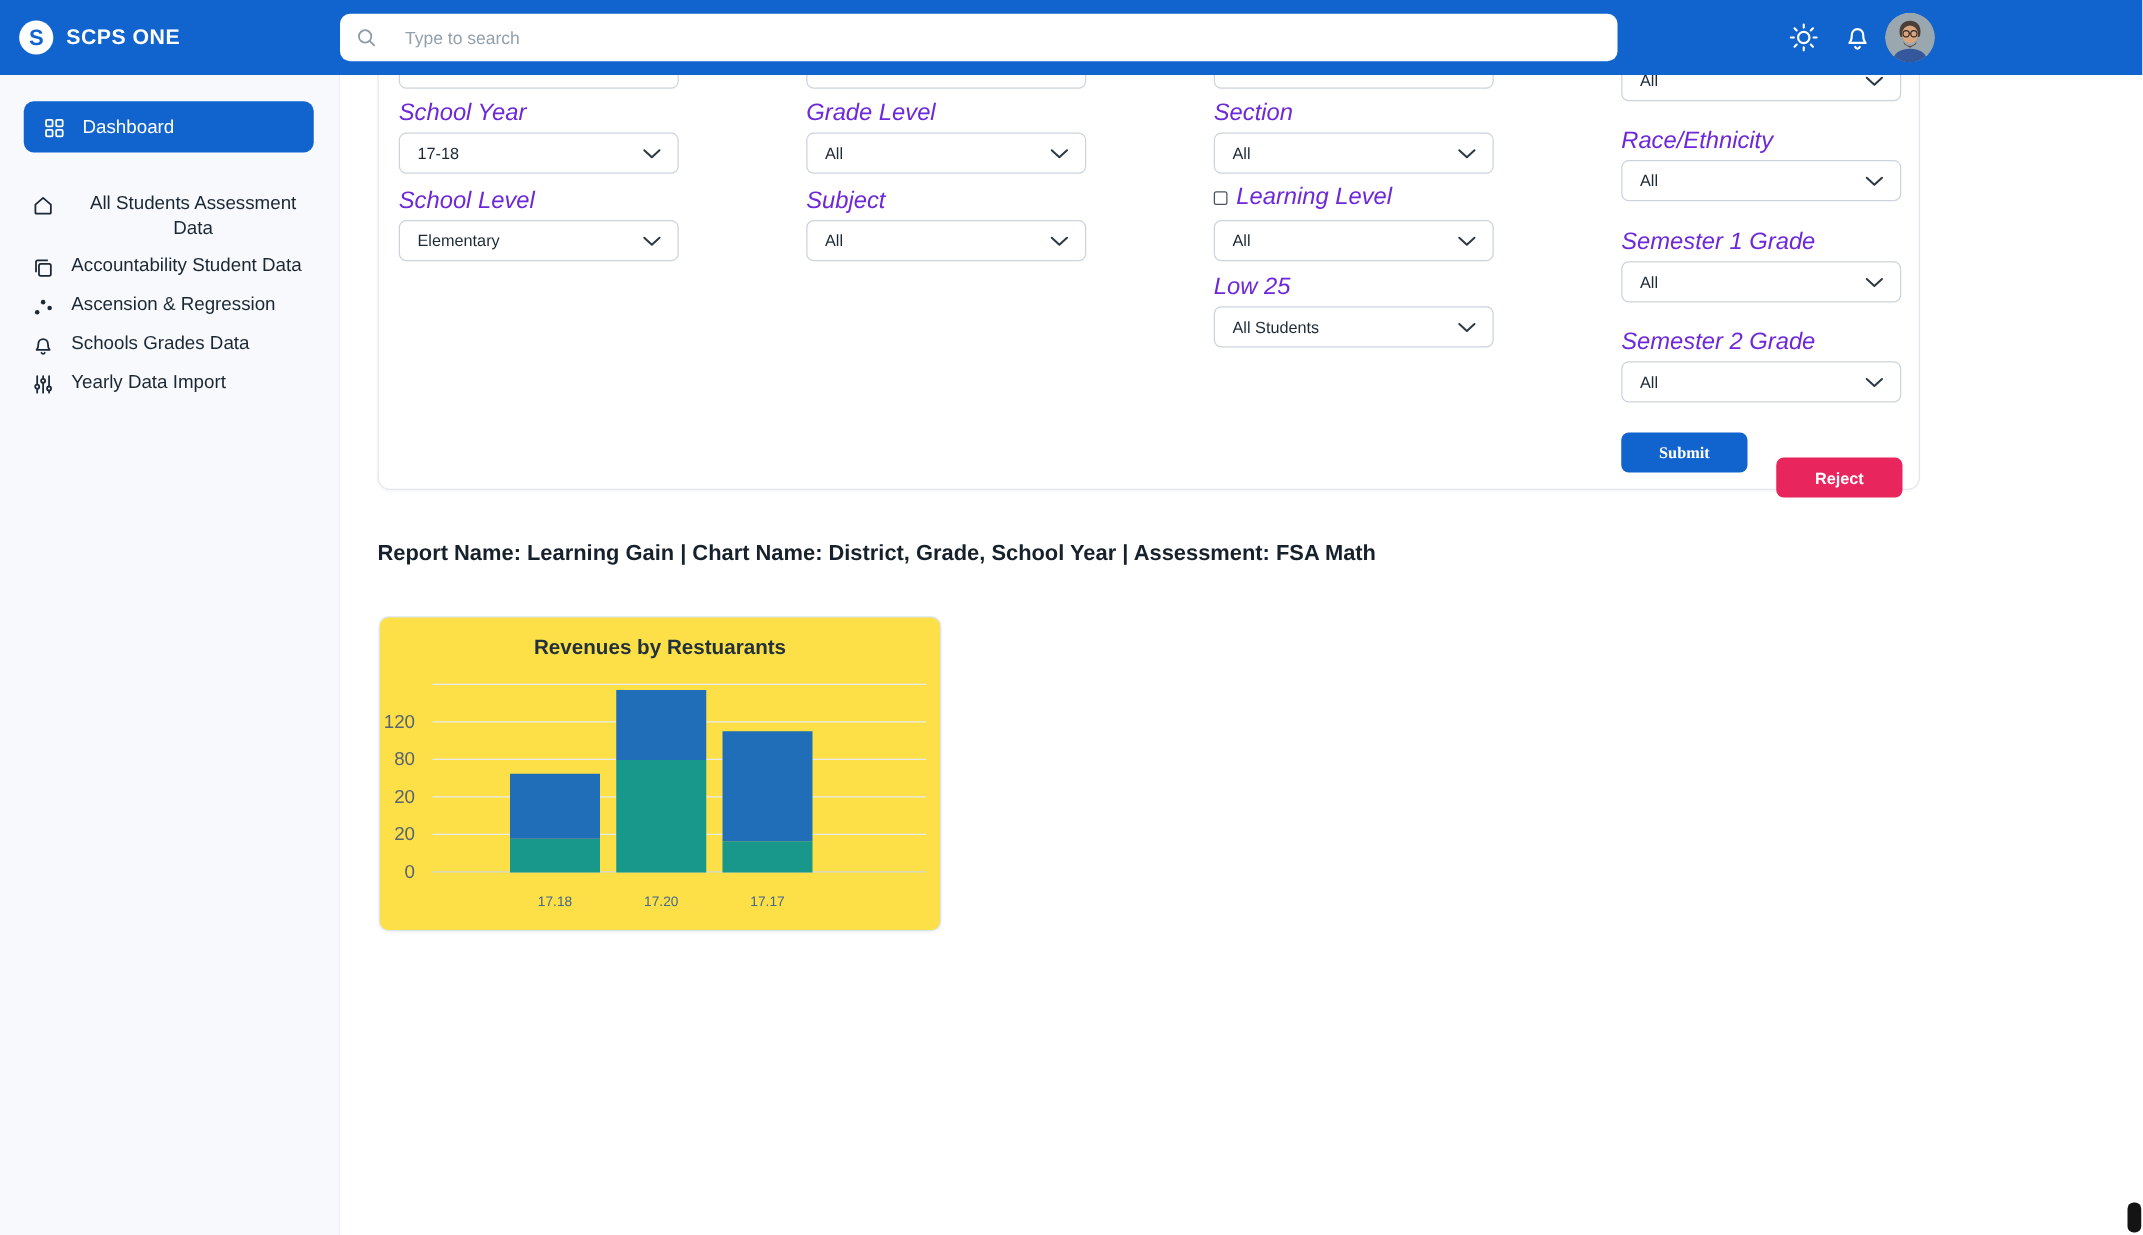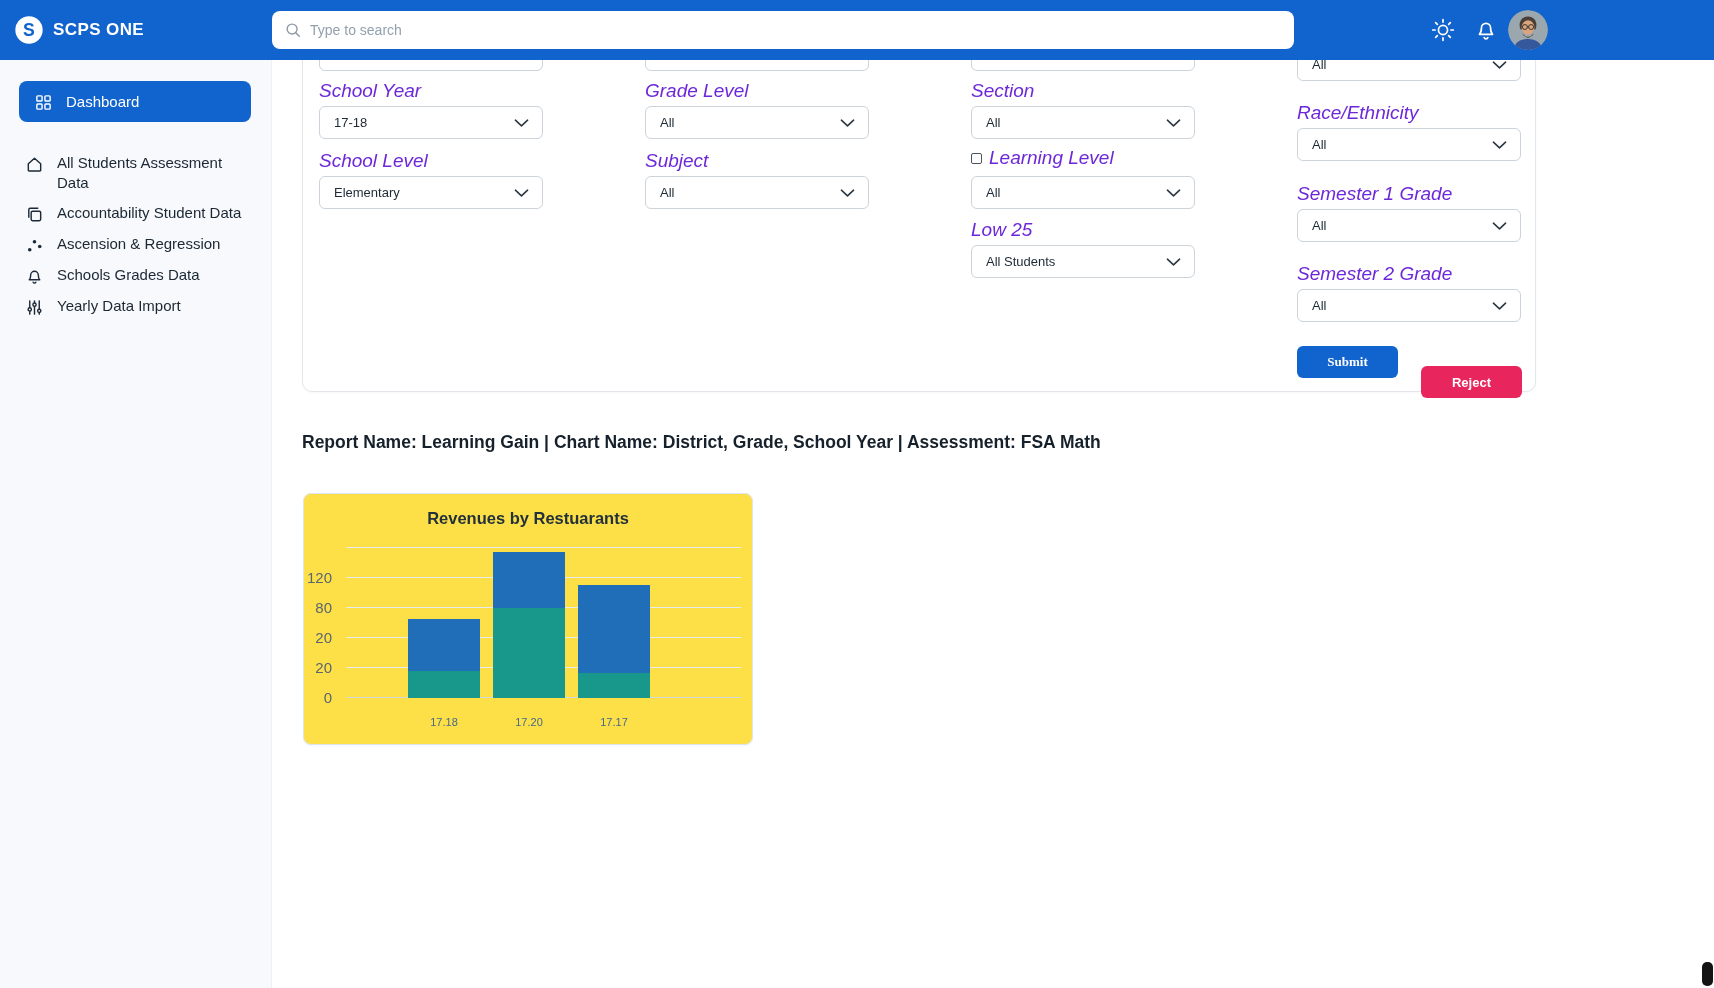--- a/index.html
+++ b/index.html
@@ -16,31 +16,31 @@
   
   .topbar {
     position:absolute; left:0; top:0; width:1714px; height:60px;
     background:var(--accent); z-index:30;
   }
   .brand { position:absolute; left:14px; top:15px; display:flex; align-items:center; gap:9px; }
   .brand-text { color:#fff; font-weight:bold; font-size:17px; letter-spacing:.4px; }
   .search {
     position:absolute; left:272px; top:11px; width:1022px; height:38px;
     background:#fff; border-radius:8px; display:flex; align-items:center;
-    padding:0 12px; gap:8px;
+    padding:0 12px; gap:22px;
   }
   .search input { border:none; outline:none; flex:1; font-size:14px; color:#33404c; background:transparent; font-family:inherit; }
   .search input::placeholder { color:#93a0ac; }
   .icon-btn { position:absolute; top:17px; width:26px; height:26px; cursor:pointer; }
   .avatar { position:absolute; left:1508px; top:10px; width:40px; height:40px; border-radius:50%; overflow:hidden; cursor:pointer; }
 
   
   .sidebar {
     position:absolute; left:0; top:60px; width:272px; height:928px;
-    background:#f7f9fc; border-right:1px solid #eef1f4; z-index:20;
+    background:#f7f9fc; border-right:1px solid #eef1f4; z-index:20;text-align:center;
   }
   .active-item {
     position:absolute; left:19px; top:21px; width:232px; height:41px;
     background:var(--accent); border-radius:8px; color:#fff;
     display:flex; align-items:center; gap:13px; padding-left:15px;
     font-size:15px; font-weight:500; cursor:pointer;
   }
   .sidebar-nav { position:absolute; left:0; top:88px; width:272px; display:flex; flex-direction:column; }
   .nav-item {
     display:flex; gap:13px; padding:5px 15px 5px 25px; align-items:flex-start;

